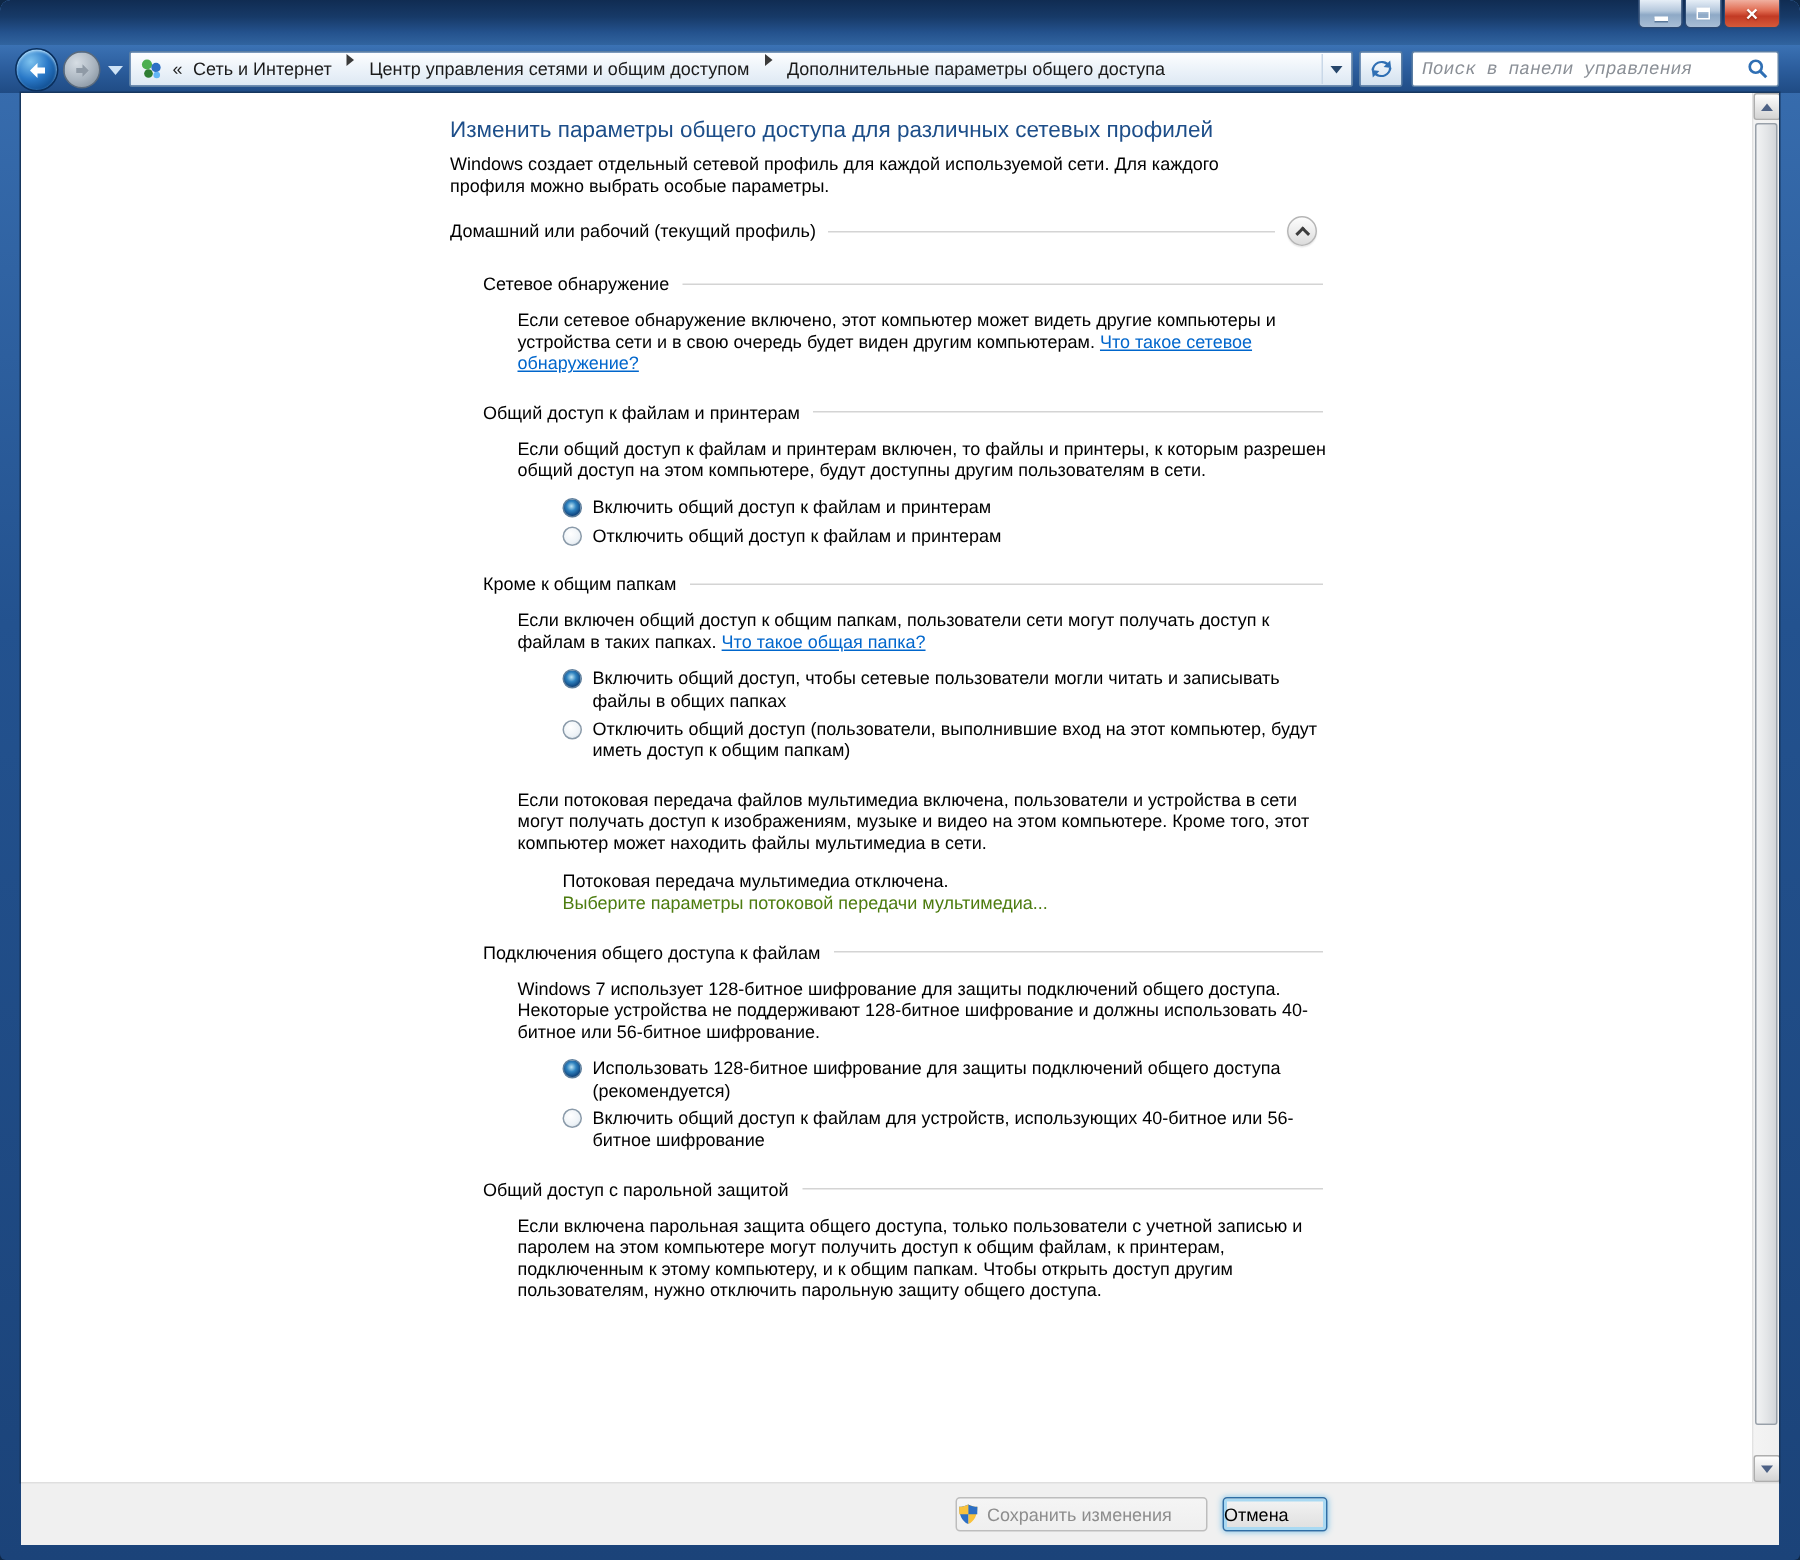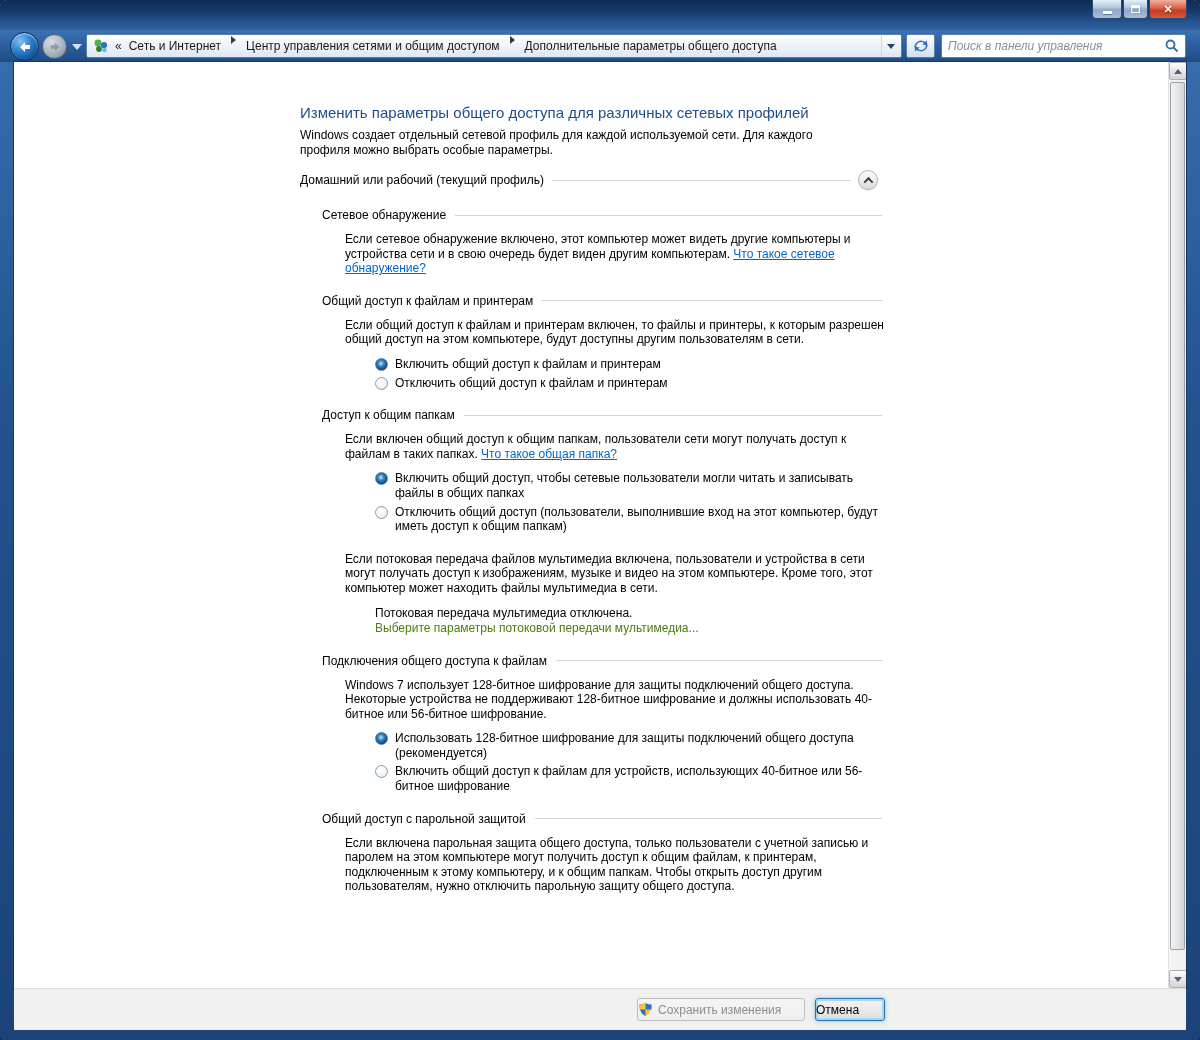--- a/index.html
+++ b/index.html
@@ -43,28 +43,28 @@
   .crumb-sep { width:0; height:0; border-top:4px solid transparent; border-bottom:4px solid transparent;
     border-left:5px solid #3a3a3a; margin:0 6px; }
   .overflow-chev { font-size:12px; color:#222; margin:0 4px 0 6px; letter-spacing:-1px; }
   .addr-drop { width:18px; height:20px; display:flex; align-items:center; justify-content:center; border-left:1px solid #c9d8e8; }
   .addr-drop i { width:0; height:0; border-left:4px solid transparent; border-right:4px solid transparent; border-top:5px solid #27476b; }
   .refreshbtn { position:absolute; left:906px; top:4px; width:29px; height:24px;
     background:linear-gradient(180deg,#fdfeff 0%, #e8f0f8 45%, #d3e1ef 100%);
     border:1px solid #5c7fa4; border-radius:2px; display:flex; align-items:center; justify-content:center; }
   .searchbox { position:absolute; left:941px; top:4px; width:245px; height:24px;
     background:#fff; border:1px solid #5c7fa4; border-radius:2px; display:flex; align-items:center; padding:0 6px; }
-  .searchbox input { flex:1; border:none; outline:none; font-family:Liberation Sans, sans-serif;
+  .searchbox input { flex:1; border:none; outline:none; font-family:Liberation Mono, monospace;
     font-size:12px; font-style:italic; color:#000000; background:transparent; }
   .searchbox input::placeholder { color:#8a8f96; font-style:italic; }
 
   
   .client { position:absolute; left:14px; top:62px; width:1172px; height:926px;
     background:#fff; box-shadow:0 0 0 1px #17375e; overflow:hidden; }
-  .inner { position:absolute; left:0; top:0; right:18px; bottom:0; padding:42px 0 0 286px; overflow:hidden; }
+  .inner { position:absolute; left:0; top:0; right:18px; bottom:0; padding:16px 0 0 286px; overflow:hidden; }
   h1.pagetitle { font-size:15px; font-weight:normal; color:#1d4e89; line-height:18px; }
   .intro { font-size:12px; color:#000; line-height:14.5px; margin-top:6px; width:560px; }
   .profile-row { display:flex; align-items:center; margin-top:13px; width:578px; height:20px; }
   .profile-label { font-size:12px; color:#000; white-space:nowrap; }
   .profile-rule { flex:1; height:1px; background:#d4d4d4; margin:0 8px; }
   .chev-btn { width:20px; height:20px; border-radius:50%; border:1px solid #b5b5b5;
     background:linear-gradient(180deg,#fdfdfd 0%, #ededed 50%, #dcdcdc 100%);
     display:flex; align-items:center; justify-content:center; box-shadow:0 1px 1px #e8e8e8; }
   .chev-up { width:7px; height:7px; border-left:2px solid #3d3d3d; border-top:2px solid #3d3d3d;
     transform:rotate(45deg) translate(1px,1px); }
@@ -213,21 +213,21 @@
           </div>
           <div class="opt">
             <span class="radio"></span>
             <span class="opt-label">Отключить общий доступ к файлам и принтерам</span>
           </div>
         </div>
       </div>
 
       <div class="section">
         <div class="sec-head">
-          <span class="sec-title">Доступ к общим папкам</span>
+          <span class="sec-title">Кроме к общим папкам</span>
           <span class="sec-rule"></span>
         </div>
         <p class="sec-body"><span>Если включен общий доступ к общим папкам, пользователи сети могут получать доступ к файлам в таких папках. </span><a class="help-link">Что такое общая папка?</a></p>
         <div class="opts">
           <div class="opt">
             <span class="radio on"></span>
             <span class="opt-label">Включить общий доступ, чтобы сетевые пользователи могли читать и записывать файлы в общих папках</span>
           </div>
           <div class="opt">
             <span class="radio"></span>

